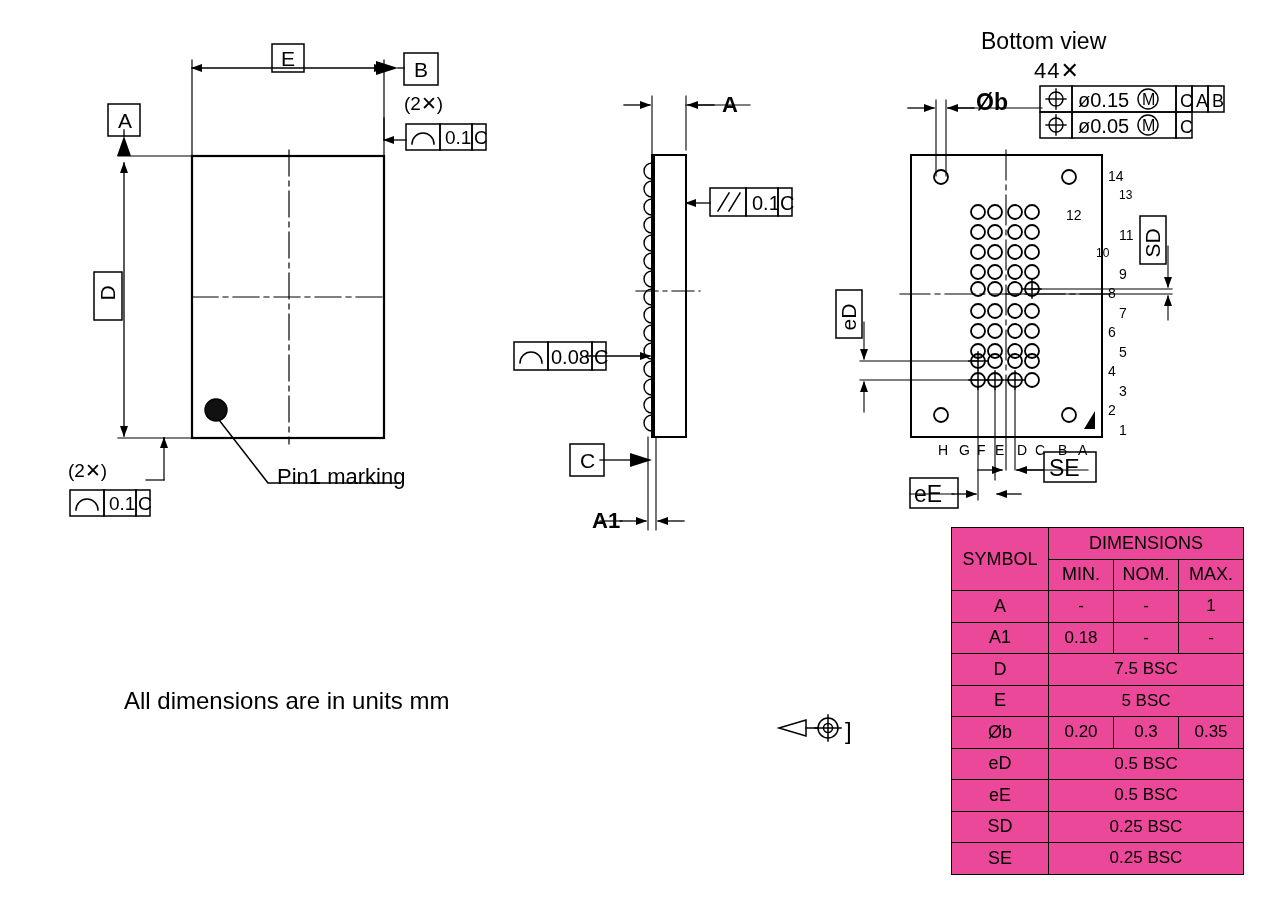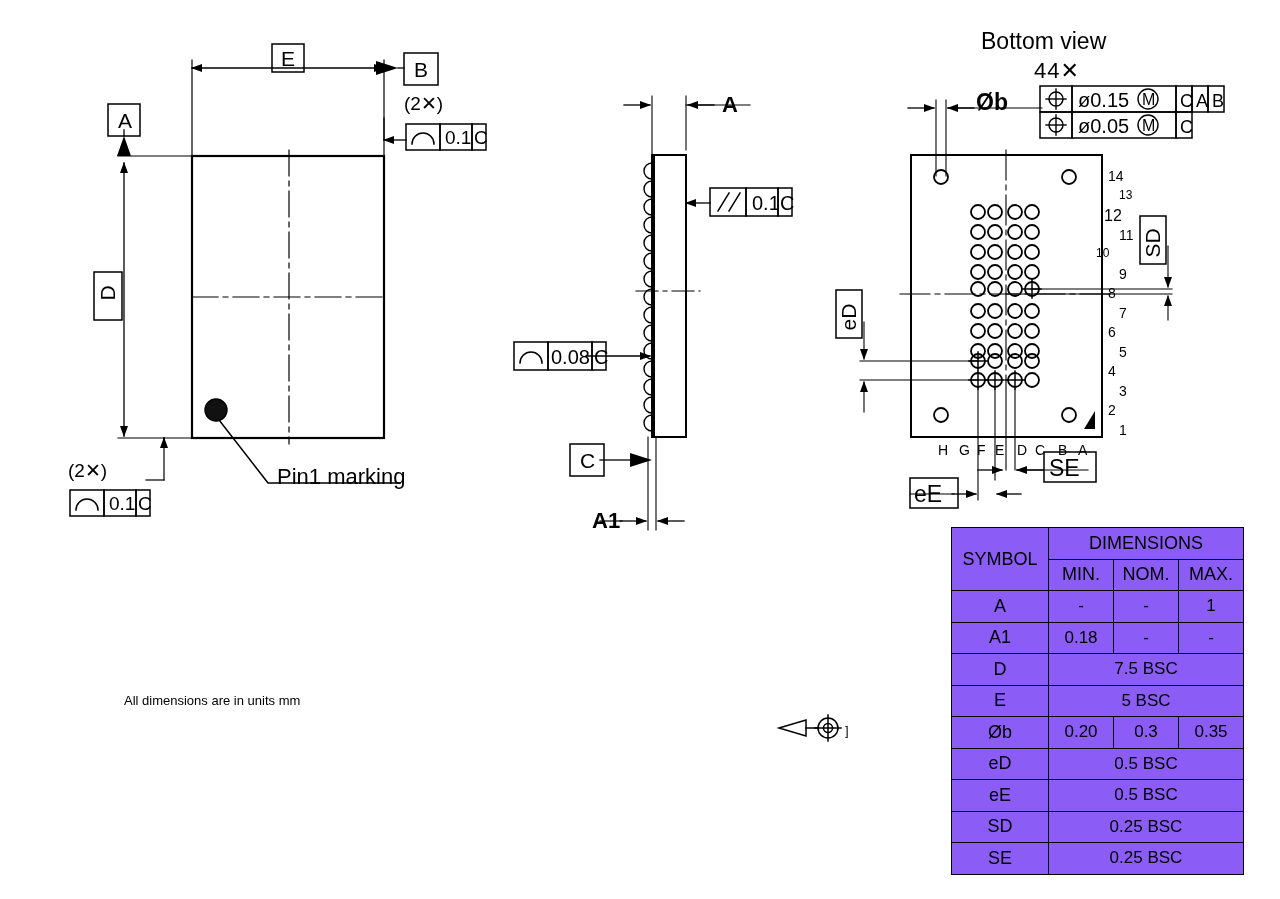--- a/index.html
+++ b/index.html
@@ -2,25 +2,25 @@
 <html><head>
 <meta charset="utf-8">
 <style>
   html,body{margin:0;padding:0;background:#fff;}
   body{width:1280px;height:899px;position:relative;overflow:hidden;
        font-family:"Liberation Sans",sans-serif;color:#000;}
   .stage{position:absolute;left:0;top:0;width:1280px;height:899px;}
   svg{position:absolute;left:0;top:0;}
   .txt{position:absolute;white-space:nowrap;}
   
-  #notes{left:124px;top:686px;font-size:13px;line-height:30px;}
+  #notes{left:124px;top:686px;font-size:24px;line-height:30px;}
   #notes div{position:relative;height:30px;}
   
   #dimtable{position:absolute;left:951px;top:527px;border-collapse:collapse;
-            font-size:17px;background:#8b5cf6;}
+            font-size:17px;background:#ec4899;}
   #dimtable th,#dimtable td{border:1.6px solid #000;text-align:center;
             padding:0;height:30.5px;font-weight:normal;}
   #dimtable .symcol{width:96px;}
   #dimtable .vcol{width:64px;}
   #dimtable .hdr{font-size:18px;}
   #dimtable .sym{font-size:18px;}
 </style>
 </head>
 <body>
 
@@ -355,21 +355,21 @@
 <div class="txt" style="left:1130px;top:231px;font-size:21px;width:46px;text-align:center;
             transform:rotate(-90deg);transform-origin:center;">SD</div>
 <div class="txt" style="left:826px;top:305px;font-size:21px;width:46px;text-align:center;
             transform:rotate(-90deg);transform-origin:center;">eD</div>
 <div class="txt" style="left:1049px;top:455px;font-size:23px;">SE</div>
 <div class="txt" style="left:914px;top:481px;font-size:23px;">eE</div>
 
 <div id="rownums">
       <div class="txt" style="left: 1108px; top: 168px; font-size: 14px;">14</div>
       <div class="txt" style="left: 1119px; top: 187.5px; font-size: 12px;">13</div>
-      <div class="txt" style="left: 1104px; top: 207px; font-size: 16px;">12</div>
+      <div class="txt" style="left: 1066px; top: 207px; font-size: 14px;">12</div>
       <div class="txt" style="left: 1119px; top: 226.5px; font-size: 14px;">11</div>
       <div class="txt" style="left: 1096px; top: 246px; font-size: 12px;">10</div>
       <div class="txt" style="left: 1119px; top: 265.5px; font-size: 14px;">9</div>
       <div class="txt" style="left: 1108px; top: 285px; font-size: 14px;">8</div>
       <div class="txt" style="left: 1119px; top: 304.5px; font-size: 14px;">7</div>
       <div class="txt" style="left: 1108px; top: 324px; font-size: 14px;">6</div>
       <div class="txt" style="left: 1119px; top: 343.5px; font-size: 14px;">5</div>
       <div class="txt" style="left: 1108px; top: 363px; font-size: 14px;">4</div>
       <div class="txt" style="left: 1119px; top: 382.5px; font-size: 14px;">3</div>
       <div class="txt" style="left: 1108px; top: 402px; font-size: 14px;">2</div>

